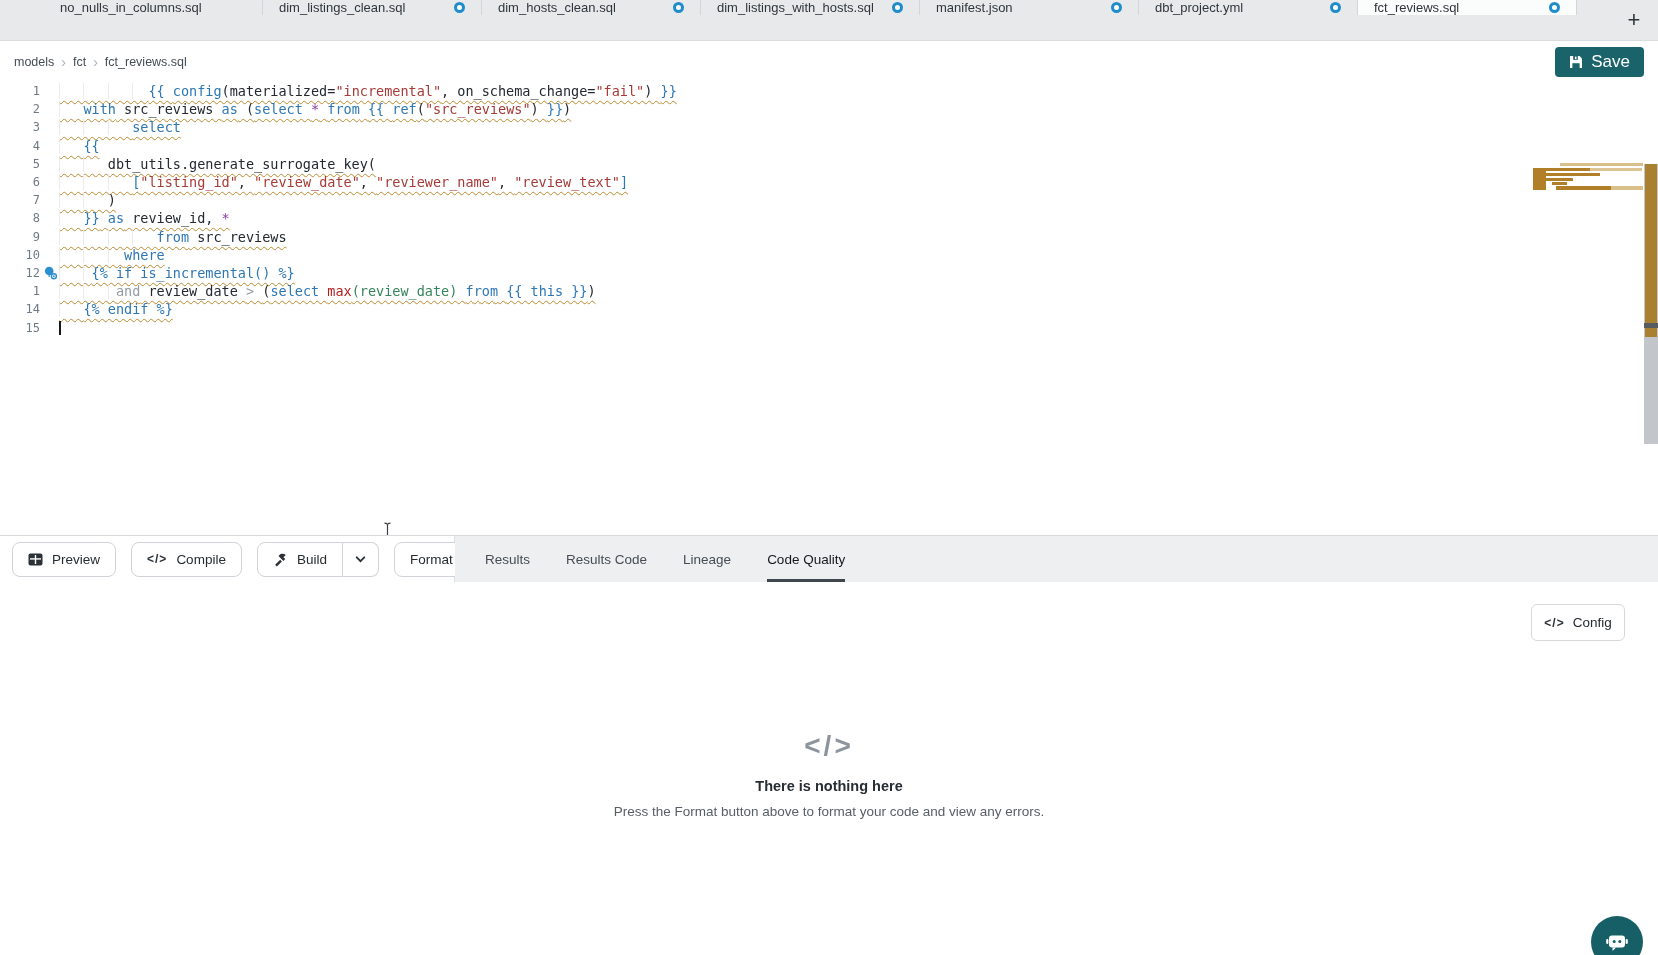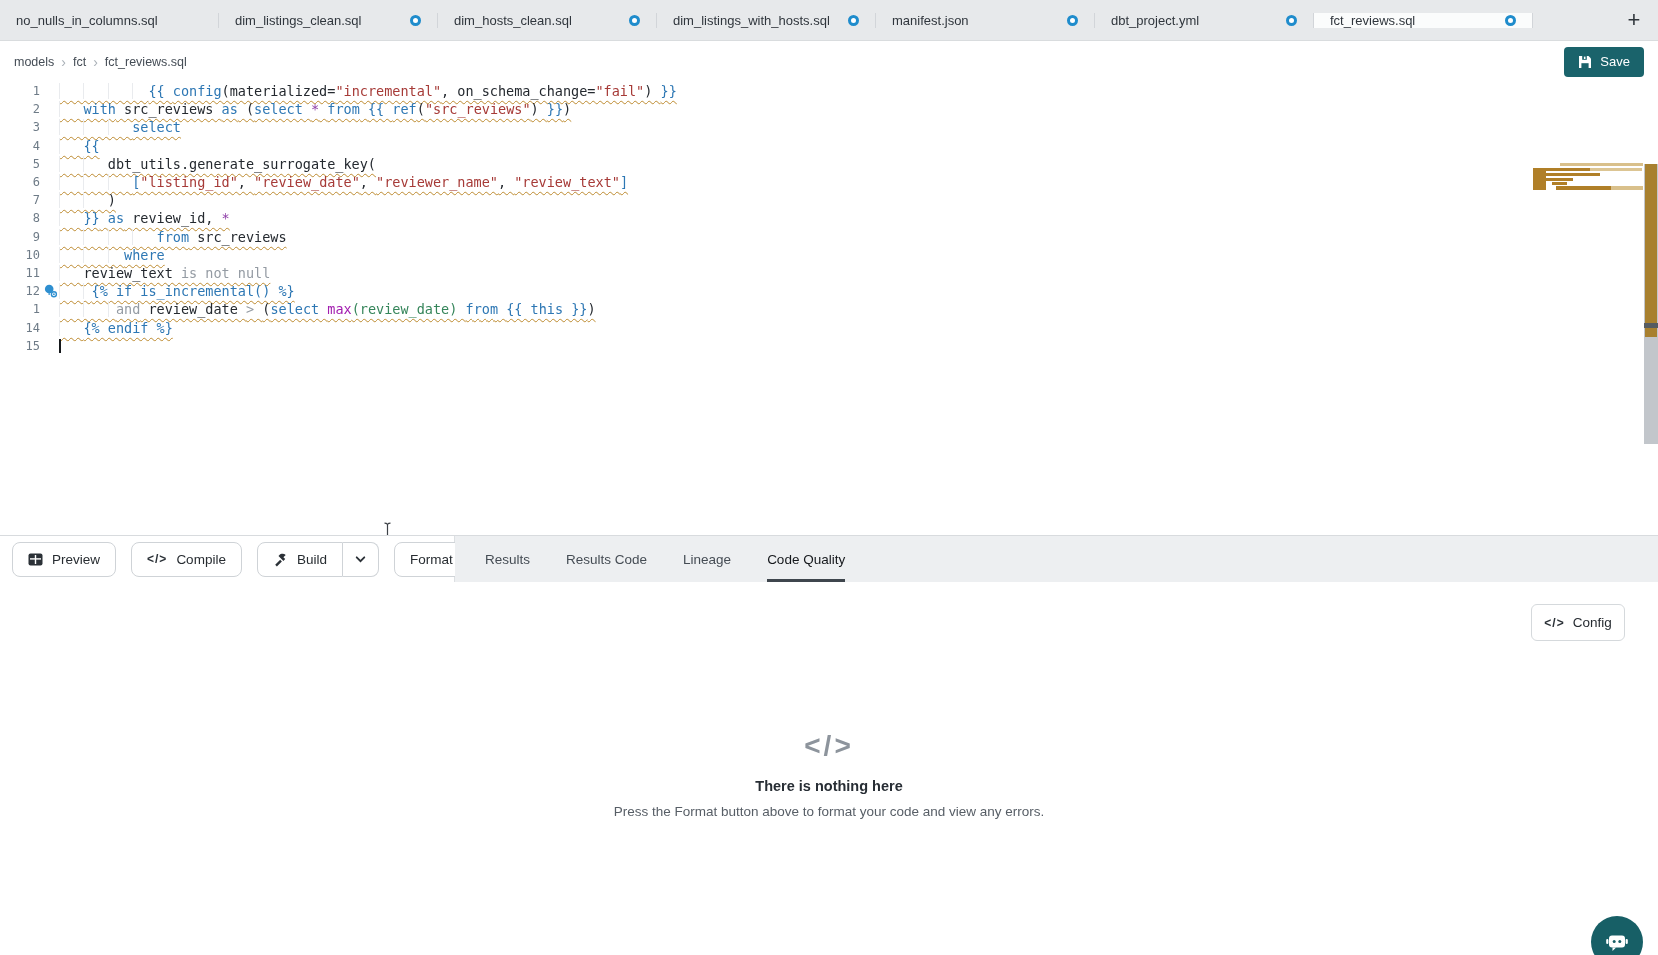--- a/index.html
+++ b/index.html
@@ -2,50 +2,50 @@
 <html><head>
 <meta charset="utf-8">
 <style>
   * { box-sizing: border-box; margin: 0; padding: 0; }
   html,body { width:1658px; height:955px; }
   body { position:relative; overflow:hidden; background:#fff; font-family:"Liberation Sans",sans-serif; }
 
   
   #tabbar { position:absolute; top:0; left:0; right:0; height:41px; background:#e7e9eb;
             border-bottom:1px solid #d9dcde; display:flex; align-items:stretch; }
-  #file-tabs { display:flex; align-items:center; }
+  #file-tabs { display:flex; align-items:flex-start;padding-left:44px; }
   .file-tab { width:219px; display:flex; align-items:center; justify-content:space-between;
               padding:0 16px; border-right:1px solid #d2d5d9; font-size:13px; color:#30363d; cursor:pointer; }
   .file-tab.active { background:#fbfcfc; }
   .dot { width:11px; height:11px; border-radius:50%; border:3px solid #1f8ccc; background:#fff; flex:none; margin-left:10px; }
   .tab-add { margin-left:auto; width:48px; display:flex; align-items:center; justify-content:center;
              font-size:22px; color:#2f353b; cursor:pointer; }
 
   
   #crumb { position:absolute; top:41px; left:0; right:0; height:41px; background:#fff;
            display:flex; align-items:center; padding:16px 14px; font-size:12.5px; color:#454d56; }
   #crumb-items { display:flex; align-items:center; }
   .crumb-item { cursor:pointer; }
   .crumb-sep { margin:0 7px; color:#aab1b8; font-size:14px; }
   #save-btn { margin-left:auto; background:#1a636b; color:#fff; border:none; border-radius:4px;
-              height:30px; padding:0 14px; display:flex; align-items:center; gap:8px; font-size:13px;
+              height:30px; padding:0 14px; display:flex; align-items:center; gap:8px; font-size:17px;
               font-family:"Liberation Sans",sans-serif; cursor:pointer; }
 
   
   #editor { position:absolute; top:82px; left:0; right:0; height:453px; background:#fff;
             font-family:"DejaVu Sans Mono",monospace; font-size:13.5px; }
   .cl { display:flex; height:18.2px; align-items:center; position:relative; }
   .gut { width:40px; text-align:right; color:#6e7b87; font-size:12px; flex:none; }
   .code { white-space:pre; margin-left:19px; color:#24292f; }
   .sq { text-decoration-line:underline; text-decoration-style:wavy; text-decoration-color:#bd8a2f;
         text-decoration-thickness:1.2px; text-underline-offset:3.5px; }
   .tok-kw   { color:#2d77b4; }
   .tok-str  { color:#a63a37; }
   .tok-star { color:#8f3fa8; }
-  .tok-fn   { color:#a21caf; }
+  .tok-fn   { color:#b91c1c; }
   .tok-gray { color:#949ba3; }
   .tok-green{ color:#35855a; }
   .tok-id   { color:#24292f; }
   .tok-ind  { background-image:repeating-linear-gradient(to right,#e9ebee 0 1px,transparent 1px 24.4px); }
   .action { position:absolute; left:44px; top:2px; width:14px; height:14px; cursor:pointer; }
   .caret { display:inline-block; width:1.5px; height:14px; background:#15181b; transform:translateY(2px); }
 
   
   #minimap { position:absolute; left:1533px; top:81px; width:110px; height:30px; }
   .mmbar { position:absolute; }
@@ -179,24 +179,20 @@
         <span class="gut">8</span>
         <span class="code sq"><span class="tok-ind">   </span><span class="tok-kw">}}</span><span class="tok-id"> </span><span class="tok-kw">as</span><span class="tok-id"> review_id, </span><span class="tok-star">*</span></span>
       </div>
       <div class="cl">
         <span class="gut">9</span>
         <span class="code sq"><span class="tok-ind">            </span><span class="tok-kw">from</span><span class="tok-id"> src_reviews</span></span>
       </div>
       <div class="cl">
         <span class="gut">10</span>
         <span class="code sq"><span class="tok-ind">        </span><span class="tok-kw">where</span></span>
-      </div>
-      <div class="cl">
-        <span class="gut">11</span>
-        <span class="code sq"><span class="tok-ind">   </span><span class="tok-id">review_text </span><span class="tok-gray">is not null</span></span>
       </div>
       <div class="cl">
         <span class="gut">12</span>
         <span class="action"><svg width="14" height="14" viewBox="0 0 14 14">
             <circle cx="5.2" cy="5" r="4.3" fill="#2e8fd0"></circle>
             <path d="M5.2 9.2v1.6" stroke="#2e8fd0" stroke-width="1.6"></path>
             <circle cx="9.9" cy="10.2" r="2.5" fill="#fff" stroke="#2e8fd0" stroke-width="1.4"></circle>
             <circle cx="9.9" cy="10.2" r="0.9" fill="#2e8fd0"></circle>
           </svg></span>
         <span class="code sq"><span class="tok-ind">    </span><span class="tok-kw">{% if is_incremental() %}</span></span>

